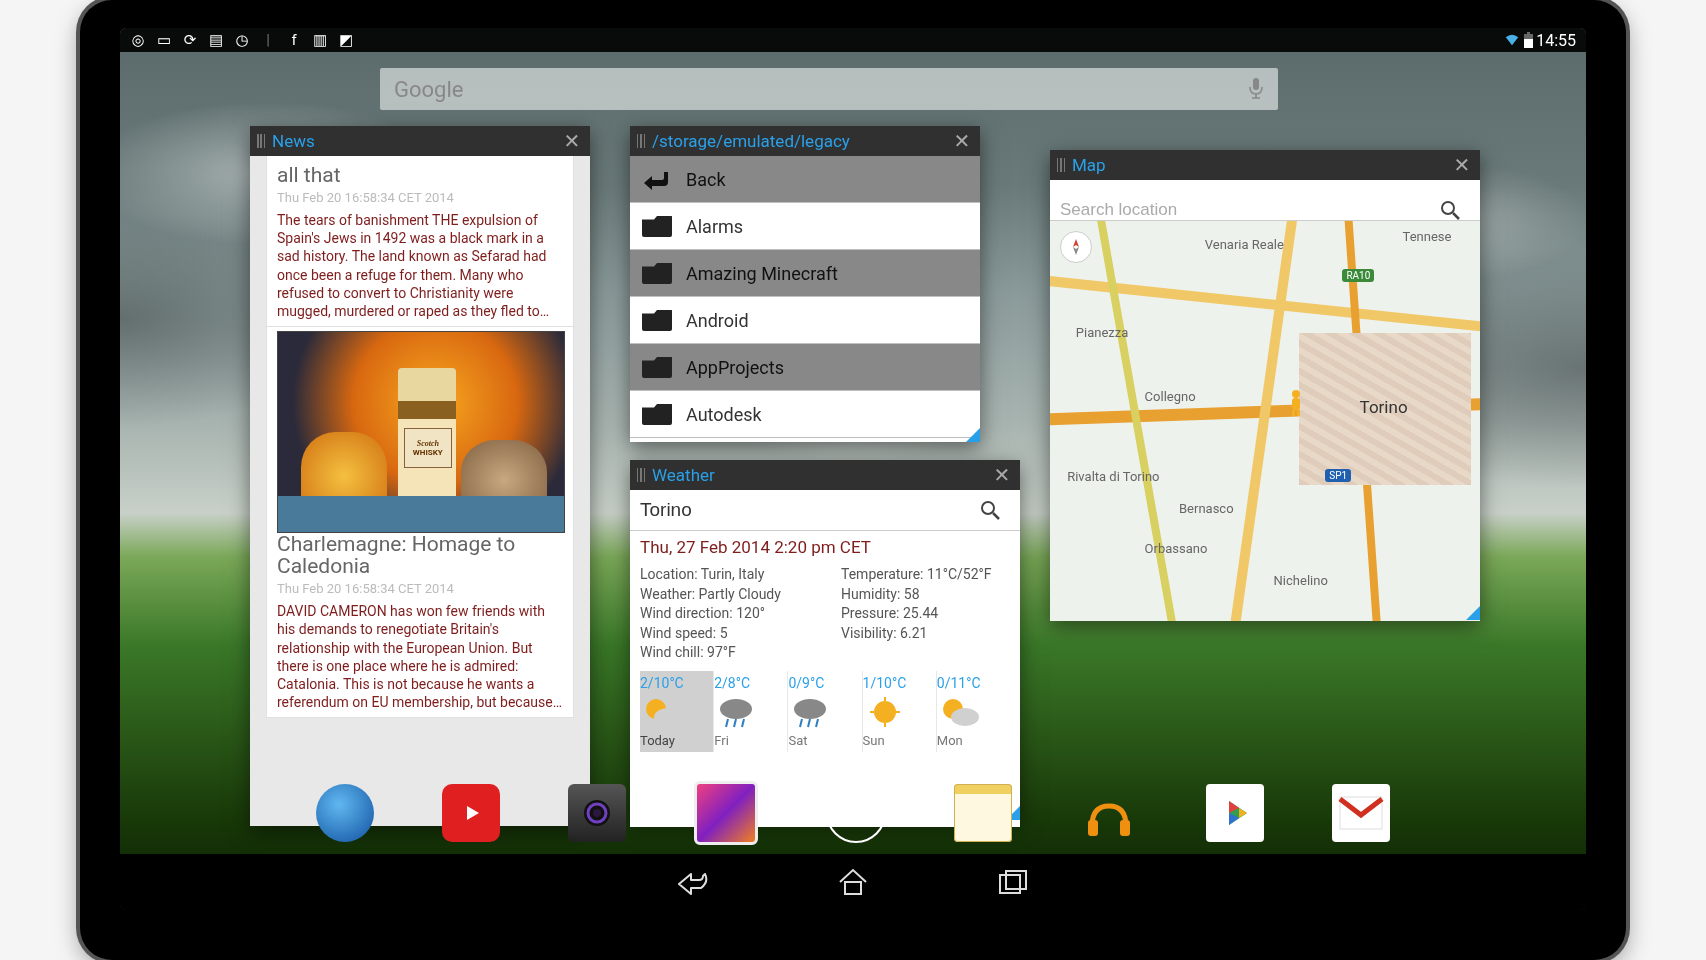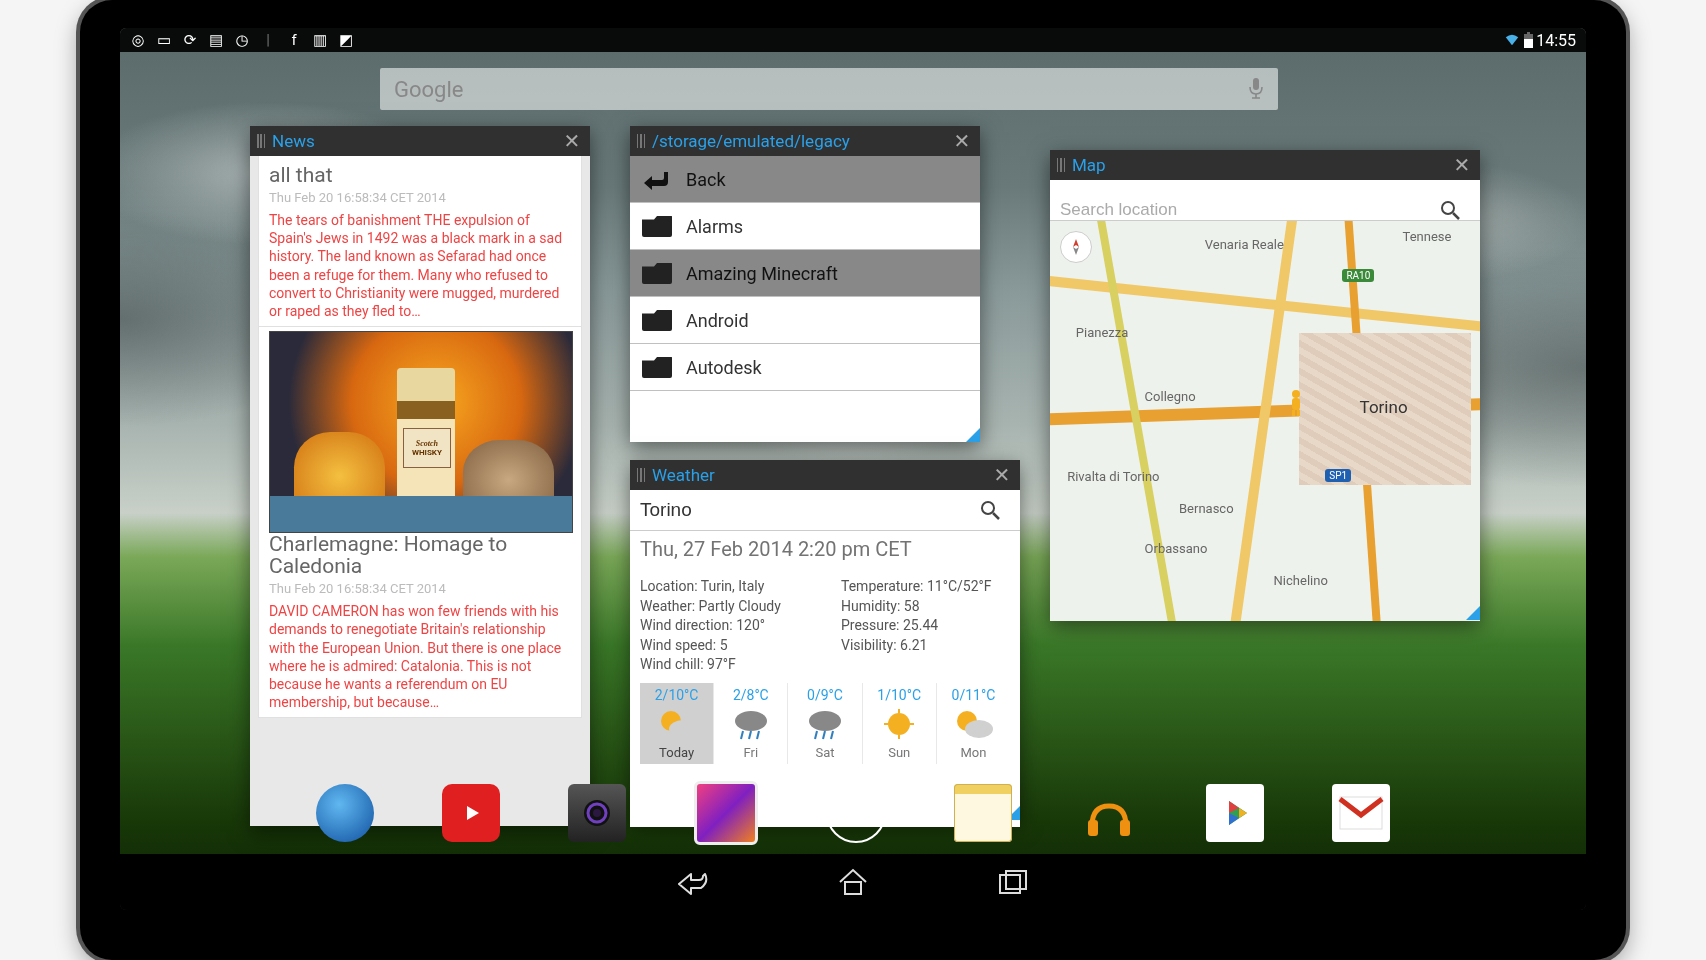--- a/index.html
+++ b/index.html
@@ -27,49 +27,49 @@
   .win{position:absolute;background:#fff;box-shadow:0 6px 20px rgba(0,0,0,.5);font-size:15px}
   .win .titlebar{height:30px;background:#303030;display:flex;align-items:center;color:#2aa0e8;font-size:17px}
   .win .grip{width:22px;height:100%;display:flex;align-items:center;justify-content:center}
   .win .grip::before{content:"";display:block;width:8px;height:14px;background:repeating-linear-gradient(90deg,#777 0 1.5px,transparent 1.5px 3.5px);}
   .win .ttitle{flex:1;white-space:nowrap;overflow:hidden;text-overflow:ellipsis}
   .win .tclose{width:36px;text-align:center;color:#aaa;font-size:20px;cursor:pointer}
   .win .corner{position:absolute;right:0;bottom:0;width:0;height:0;border-left:14px solid transparent;border-bottom:14px solid #2aa0e8}
 
   
   .news{left:130px;top:98px;width:340px;height:700px;overflow:hidden}
-  .news .body{height:calc(100% - 30px);overflow:hidden;padding:0 8px;background:#e8e8e8}
+  .news .body{height:calc(100% - 30px);overflow:hidden;padding:0 16px;background:#e8e8e8}
   .news .card{background:#fff;margin:0;padding:8px 10px 6px;border:1px solid #e0e0e0;border-top:none}
   .news .headline{color:#666;font-size:21px;line-height:1.05;margin-bottom:4px}
   .news .date{color:#bbb;font-size:13px;margin-bottom:6px}
-  .news .excerpt{color:#ef4444;font-size:14px;line-height:1.3}
+  .news .excerpt{color:#7f1d1d;font-size:14px;line-height:1.3}
   .news .thumb{width:100%;height:200px;margin:0 0;border:1px solid #444;background:radial-gradient(circle at 55% 35%,#f8a820 0%,#d86810 40%,#2a2a3a 70%);position:relative;overflow:hidden}
   .news .bottle{position:absolute;left:42%;top:18%;width:58px;height:150px;background:linear-gradient(#e8d8a0 0 22%,#8a6020 22% 34%,#f4e4b8 34% 100%);border-radius:4px 4px 8px 8px}
   .news .label{position:absolute;left:44%;top:48%;width:46px;height:38px;background:#f0e4c4;border:1px solid #886040;display:flex;flex-direction:column;align-items:center;justify-content:center;font-size:8px;color:#663300;font-weight:bold}
 
   
   .filewin{left:510px;top:98px;width:350px;height:316px}
   .filewin .list{height:calc(100% - 30px);overflow:hidden;background:#fff}
   .frow{height:46px;display:flex;align-items:center;border-bottom:1px solid #c0c0c0;padding:0 12px;color:#333;font-size:18px;cursor:pointer}
   .frow.alt{background:#888;color:#111}
   .frow .fico{width:30px;height:22px;margin-right:14px;flex:none}
   .folder-ico{background:#222;clip-path:polygon(0 20%,40% 20%,50% 5%,100% 5%,100% 100%,0 100%);border-radius:2px}
   .back-ico svg{display:block}
 
   
   .weatherwin{left:510px;top:432px;width:390px;height:360px}
   .wsearch{height:40px;display:flex;align-items:center;border-bottom:1px solid #ccc;background:#fff}
   .wsearch input{flex:1;border:none;padding:0 10px;font-size:19px;outline:none;color:#333}
   .wsearch .sbtn{width:40px;text-align:center;color:#555;font-size:20px;cursor:pointer}
   .wbody{padding:6px 10px 0;background:#fff;height:calc(100% - 30px - 40px);position:relative}
-  .wtime{color:#737373;font-size:20px;margin-bottom:16px}
+  .wtime{color:#7f1d1d;font-size:17px;margin-bottom:8px}
   .wdetails{display:flex;gap:32px;font-size:14px;color:#555;line-height:1.4}
   .wdetails .col{flex:1}
   .wforecast{display:flex;margin-top:8px}
-  .wday{flex:1;display:flex;flex-direction:column;align-items:center;gap:2px;border-right:1px solid #e8e8e8;padding:4px 0}
+  .wday{flex:1;display:flex;flex-direction:column;align-items:flex-start;gap:2px;border-right:1px solid #e8e8e8;padding:4px 0}
   .wday:last-child{border-right:none}
   .wtemp{color:#2aa0e8;font-size:14px}
   .wico{width:44px;height:38px;display:flex;align-items:center;justify-content:center}
   .wlbl{font-size:13px;color:#777}
   .wforecast .wday:first-child{background:#d0d0d0}
   .wforecast .wday:first-child .wlbl{color:#444}
 
   
   .mapwin{left:930px;top:122px;width:430px;height:470px}
   .msearch{height:40px;display:flex;align-items:flex-end;background:#fff;border-bottom:1px solid #ccc}
@@ -193,20 +193,24 @@
             <span class="fico folder-ico"></span>
             <span>Alarms</span>
           </div>
           <div class="frow alt">
             <span class="fico folder-ico"></span>
             <span>Amazing Minecraft</span>
           </div>
           <div class="frow">
             <span class="fico folder-ico"></span>
             <span>Android</span>
+          </div>
+          <div class="frow alt">
+            <span class="fico folder-ico"></span>
+            <span>AppProjects</span>
           </div>
           <div class="frow">
             <span class="fico folder-ico"></span>
             <span>Autodesk</span>
           </div>
         </div>
         <div class="corner"></div>
       </div>
 
       <div class="win weatherwin">

